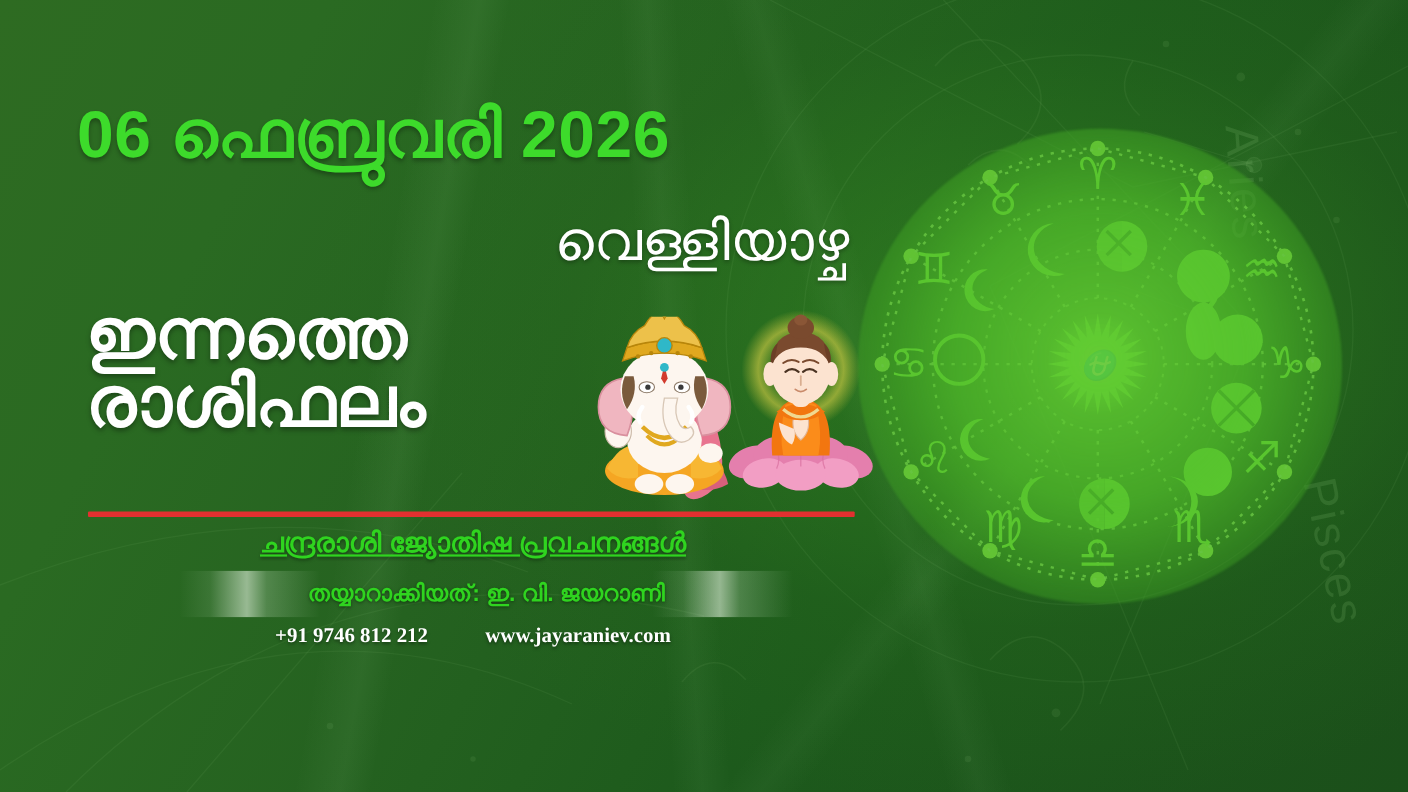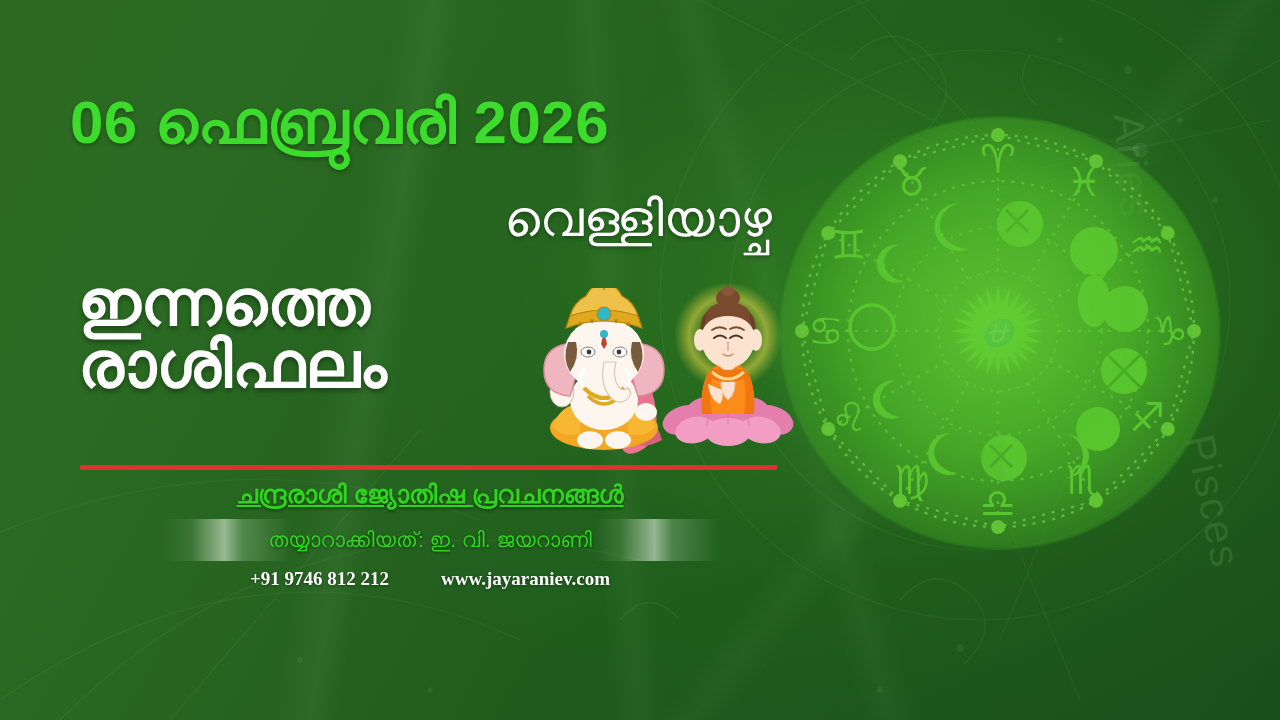--- a/index.html
+++ b/index.html
@@ -78,23 +78,23 @@
     background:linear-gradient(90deg,
       rgba(255,255,255,0) 0%,
       rgba(235,255,230,0.10) 22%,
       rgba(245,255,240,0.55) 48%,
       rgba(235,255,230,0.22) 62%,
       rgba(255,255,255,0) 100%);
   }
   .ribbon.left  { left:103px; }
   .ribbon.right { left:533px; }
   .author {
-    position:absolute; left:0; top:0; width:740px; height:42px;
+    position:absolute; left:12px; top:0; width:740px; height:42px;
     display:flex; align-items:center; justify-content:center;
-    font-size:21px; font-weight:normal; color:#2fd41f;
+    font-size:21px; font-weight:bold; color:#2fd41f;
     white-space:nowrap;
     text-shadow:0 1px 3px rgba(0,0,0,.45);
     text-align:center;
   }
 
   .contact {
     position:absolute; left:60px; top:562px; width:740px; height:34px;
     display:flex; align-items:center; justify-content:center; gap:52px;
     font-family:"Liberation Serif", serif;
     font-size:19px; font-weight:bold; color:#ffffff;

